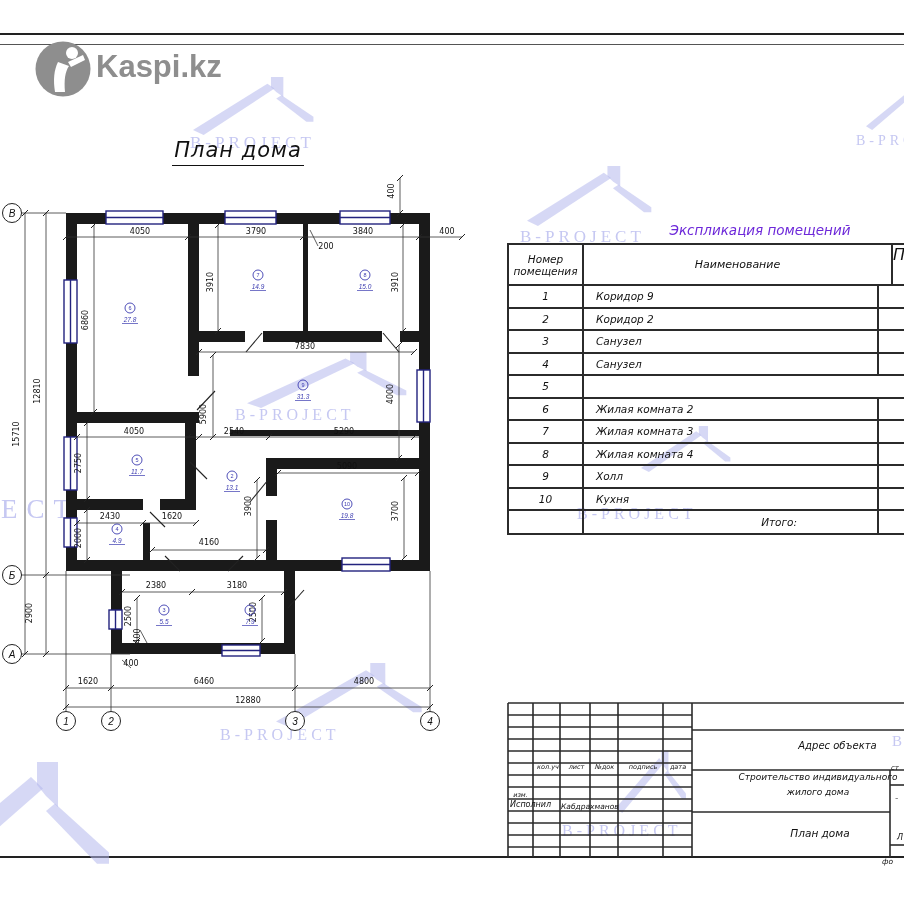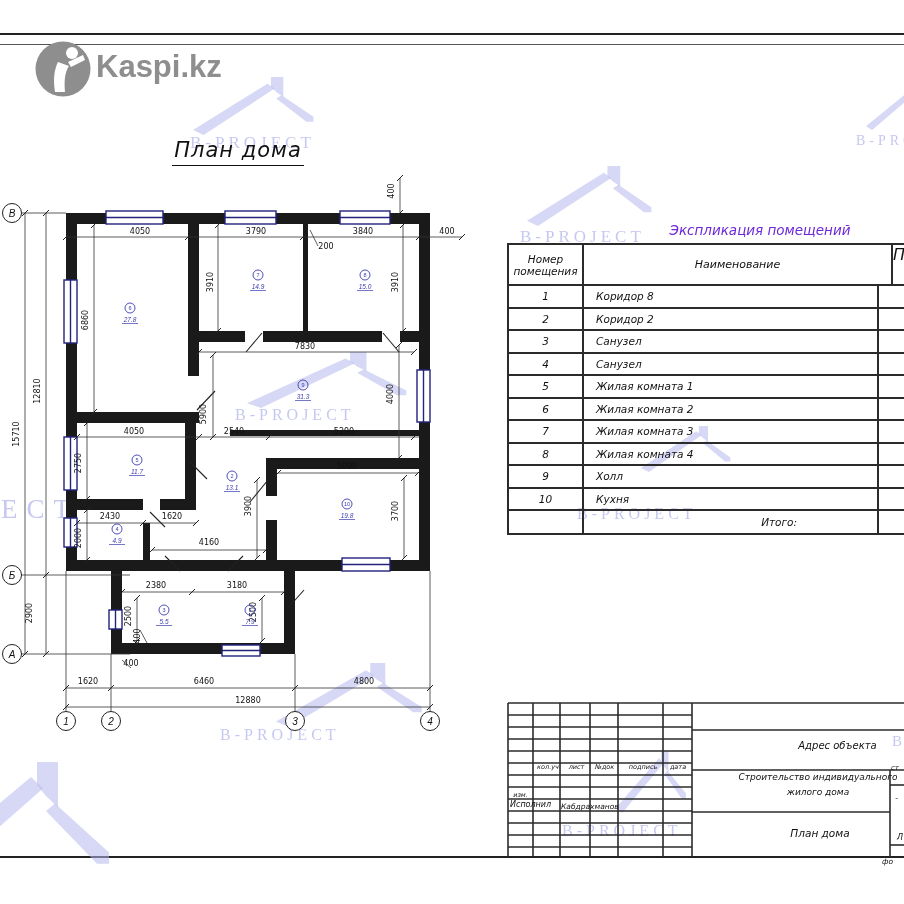--- a/index.html
+++ b/index.html
@@ -362,41 +362,40 @@
     <div class="c1">
       <span>Номер</span>
       <span>помещения</span>
     </div>
     <div class="c2">Наименование</div>
     <div class="c3">П</div>
   </div>
 
 <div class="t-row data-row">
       <div class="c1">1</div>
-      <div class="c2">Коридор 8</div>
+      <div class="c2">Коридор 9</div>
       <div class="c3"></div>
     </div>
     <div class="t-row data-row">
       <div class="c1">2</div>
       <div class="c2">Коридор 2</div>
       <div class="c3"></div>
     </div>
     <div class="t-row data-row">
       <div class="c1">3</div>
       <div class="c2">Санузел</div>
       <div class="c3"></div>
     </div>
     <div class="t-row data-row">
       <div class="c1">4</div>
       <div class="c2">Санузел</div>
       <div class="c3"></div>
     </div>
     <div class="t-row data-row">
       <div class="c1">5</div>
-      <div class="c2">Жилая комната 1</div>
       <div class="c3"></div>
     </div>
     <div class="t-row data-row">
       <div class="c1">6</div>
       <div class="c2">Жилая комната 2</div>
       <div class="c3"></div>
     </div>
     <div class="t-row data-row">
       <div class="c1">7</div>
       <div class="c2">Жилая комната 3</div>

